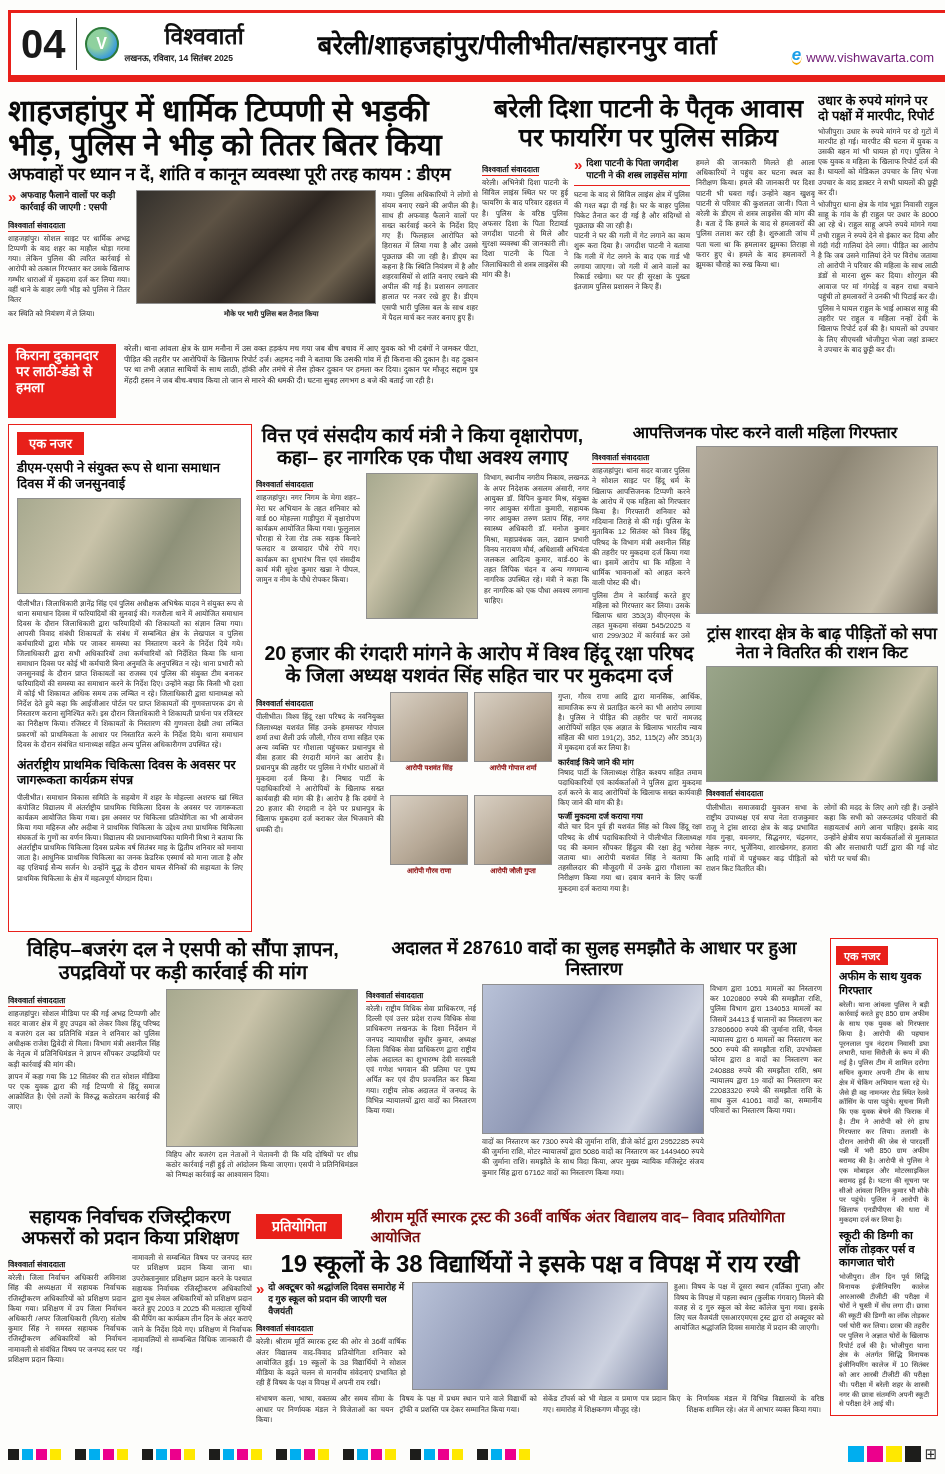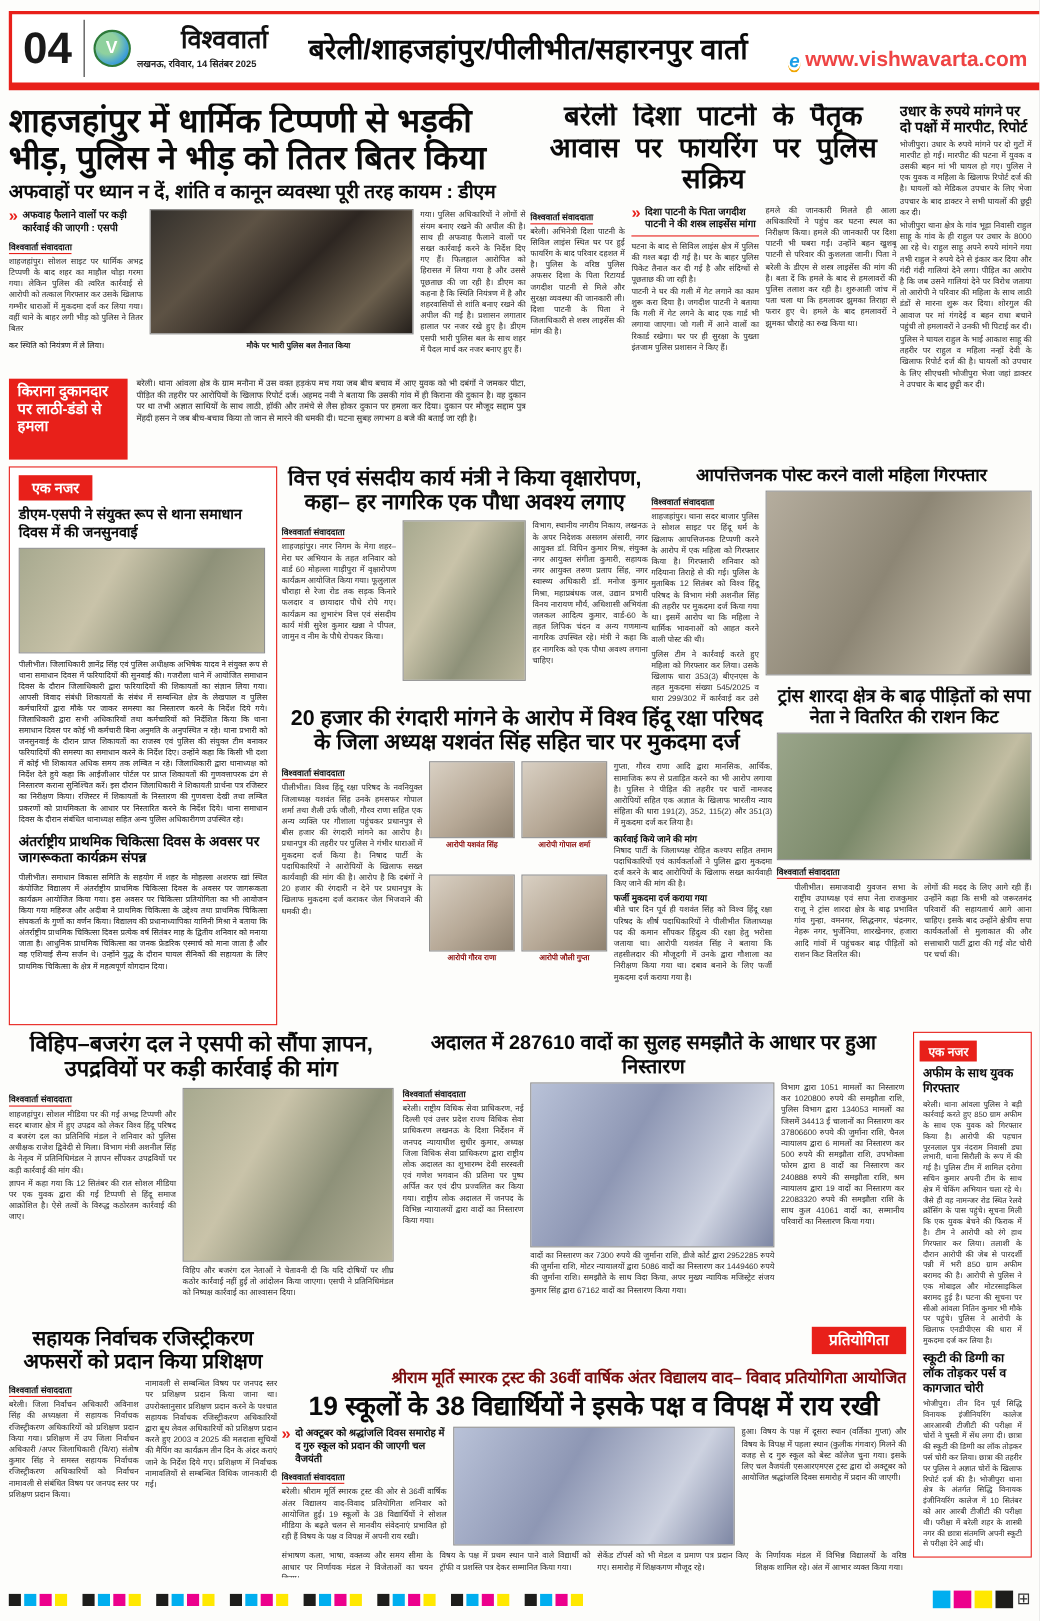--- a/index.html
+++ b/index.html
@@ -15,21 +15,21 @@
          background:radial-gradient(circle at 35% 35%, #8fd19e 0 35%, #3f9fd8 70%, #2c6fb0 100%);
          border:2px solid #2d7a3a;color:#fff;font-weight:bold;font-size:16px;
          display:flex;align-items:center;justify-content:center;margin-right:6px;}
   .brandcol{display:flex;flex-direction:column;justify-content:center;}
   .brand{font-size:23px;font-weight:bold;color:#111;line-height:1;margin-left:40px;}
   .dateline{font-size:8.5px;font-weight:bold;color:#222;margin-top:4px;}
   .section-title{flex:1;text-align:center;font-size:26px;font-weight:bold;color:#0a0a0a;}
   .webwrap{display:flex;align-items:flex-end;gap:4px;padding-right:6px;margin-top:22px;}
   .eicon{color:#1b9fe8;font-weight:bold;font-style:italic;font-size:17px;line-height:1;
          border-bottom:2px solid #f0a500;border-radius:50%;padding:0 1px;}
-  .website{font-size:19px;font-weight:bold;color:#ef4444;}
+  .website{font-size:13px;font-weight:normal;color:#701a75;}
   
   .blk{position:absolute;overflow:hidden;}
   .hl{font-weight:bold;color:#0b0b0b;line-height:1.14;text-align:center;}
   .body-txt{font-size:7.3px;line-height:1.4;text-align:justify;color:#2a2a2a;}
   .byline{font-weight:bold;font-size:7.8px;color:#111;border-bottom:1.4px solid #e8201a;
           display:inline-block;padding-bottom:1px;margin-bottom:2px;}
   .photo{border:1px solid #8f8f8f;box-sizing:border-box;}
   .ph-crowd{background:linear-gradient(135deg,#33302c 0%,#5d5244 30%,#2d2621 55%,#6b5f4d 80%,#241f1b 100%);}
   .ph-group{background:linear-gradient(120deg,#a7a98f 0%,#c9c3a9 35%,#8e9179 65%,#b9b59b 100%);}
   .ph-mug{background:linear-gradient(140deg,#d9d0c3 0%,#b7a997 55%,#8f8270 100%);}
@@ -47,21 +47,21 @@
   .naz-tab{background:#e8201a;color:#fff;font-weight:bold;font-size:13px;
            padding:2px 12px 3px;display:inline-block;margin:7px 0 3px 8px;}
   .naz-h{font-weight:bold;font-size:13px;line-height:1.25;color:#0b0b0b;padding:2px 8px;}
   .naz-h-sm{font-weight:bold;font-size:11px;line-height:1.25;color:#0b0b0b;}
   .naz-body{padding:2px 8px 4px;}
   
   .kirana{display:flex;gap:8px;align-items:stretch;}
   .kirana-label{background:#e8201a;color:#fff;font-weight:bold;font-size:13.5px;
                 line-height:1.2;padding:4px 8px;width:108px;box-sizing:border-box;}
   
-  .strap-row{display:flex;align-items:flex-end;gap:10px;flex-direction:column;}
+  .strap-row{display:flex;align-items:center;gap:28px;}
   .strap-label{background:#e8201a;color:#fff;font-weight:bold;font-size:14px;padding:2px 16px 4px;}
   .strap-text{font-weight:bold;font-size:14.5px;color:#7a0c0c;}
   .mug-grid{display:grid;grid-template-columns:1fr 1fr;gap:4px 6px;}
   .mug-cap{font-size:6.8px;font-weight:bold;color:#8a0b0b;text-align:center;margin-top:1px;}
   
   .cbar{position:absolute;left:8px;top:1446px;width:929px;display:flex;align-items:center;gap:14px;}
   .cgrp{display:flex;gap:3px;}
   .sq{width:11px;height:11px;}
   .sq.big{width:16px;height:16px;}
   .k{background:#1d1d1b;} .c{background:#00aeef;} .m{background:#ec008c;} .y{background:#ffe800;}
@@ -107,21 +107,21 @@
       <span class="cap">मौके पर भारी पुलिस बल तैनात किया</span>
     </div>
   </div>
 
   <div class="blk kirana" style="left:8px;top:344px;width:470px;height:74px;">
     <div class="kirana-label">किराना दुकानदार पर लाठी-डंडो से हमला</div>
     <div class="body-txt" style="flex:1;font-size:7.6px;">बरेली। थाना आंवला क्षेत्र के ग्राम मनौना में उस वक्त हड़कंप मच गया जब बीच बचाव में आए युवक को भी दबंगों ने जमकर पीटा, पीड़ित की तहरीर पर आरोपियों के खिलाफ रिपोर्ट दर्ज। अहमद नवी ने बताया कि उसकी गांव में ही किराना की दुकान है। वह दुकान पर था तभी अज्ञात साथियों के साथ लाठी, हॉकी और तमंचे से लैस होकर दुकान पर हमला कर दिया। दुकान पर मौजूद सद्दाम पुत्र मेंहदी हसन ने जब बीच-बचाव किया तो जान से मारने की धमकी दी। घटना सुबह लगभग 8 बजे की बताई जा रही है।</div>
   </div>
 
   <div class="blk" style="left:482px;top:94px;width:333px;height:326px;">
-    <div class="hl" style="font-size:25px;font-family:Liberation Mono, monospace;">बरेली  दिशा पाटनी के पैतृक आवास पर फायरिंग पर पुलिस सक्रिय</div>
+    <div class="hl" style="font-size:25px;">बरेली  दिशा पाटनी के पैतृक आवास पर फायरिंग पर पुलिस सक्रिय</div>
     <div class="row" style="margin-top:7px;">
       <div style="width:86px;">
         <div class="byline">विश्ववार्ता संवाददाता</div>
         <div class="body-txt">बरेली। अभिनेत्री दिशा पाटनी के सिविल लाइंस स्थित घर पर हुई फायरिंग के बाद परिवार दहशत में है। पुलिस के वरिष्ठ पुलिस अफसर दिशा के पिता रिटायर्ड जगदीश पाटनी से मिले और सुरक्षा व्यवस्था की जानकारी ली। दिशा पाटनी के पिता ने जिलाधिकारी से शस्त्र लाइसेंस की मांग की है।</div>
       </div>
       <div style="width:116px;">
         <div class="bullet redline">
             <span class="bq">»</span>
           <span style="font-size:9px;">दिशा पाटनी के पिता जगदीश पाटनी ने की शस्त्र लाइसेंस मांगा</span>
           </div>
@@ -205,21 +205,21 @@
         <div class="body-txt">बीते चार दिन पूर्व ही यशवंत सिंह को विश्व हिंदू रक्षा परिषद के शीर्ष पदाधिकारियों ने पीलीभीत जिलाध्यक्ष पद की कमान सौंपकर हिंदुत्व की रक्षा हेतु भरोसा जताया था। आरोपी यशवंत सिंह ने बताया कि तहसीलदार की मौजूदगी में उनके द्वारा गौशाला का निरीक्षण किया गया था। दबाव बनाने के लिए फर्जी मुकदमा दर्ज कराया गया है।</div>
       </div>
     </div>
   </div>
 
   <div class="blk" style="left:706px;top:624px;width:232px;height:290px;">
     <div class="hl" style="font-size:16.5px;">ट्रांस शारदा क्षेत्र के बाढ़ पीड़ितों को सपा नेता ने वितरित की राशन किट</div>
     <div class="photo ph-flood" style="width:232px;height:116px;margin-top:4px;"></div>
     <div class="byline" style="margin-top:4px;">विश्ववार्ता संवाददाता</div>
     <div class="row" style="margin-top:1px;">
-      <div class="body-txt" style="width:112px;margin-left:16px;">पीलीभीत। समाजवादी युवजन सभा के राष्ट्रीय उपाध्यक्ष एवं सपा नेता राजकुमार राजू ने ट्रांस शारदा क्षेत्र के बाढ़ प्रभावित गांव गुन्हा, वमनगर, सिद्धनगर, चंद्रनगर, नेहरू नगर, भुर्जेनिया, शारखेनगर, हजारा आदि गांवों में पहुंचकर बाढ़ पीड़ितों को राशन किट वितरित की।</div>
+      <div class="body-txt" style="width:112px;">पीलीभीत। समाजवादी युवजन सभा के राष्ट्रीय उपाध्यक्ष एवं सपा नेता राजकुमार राजू ने ट्रांस शारदा क्षेत्र के बाढ़ प्रभावित गांव गुन्हा, वमनगर, सिद्धनगर, चंद्रनगर, नेहरू नगर, भुर्जेनिया, शारखेनगर, हजारा आदि गांवों में पहुंचकर बाढ़ पीड़ितों को राशन किट वितरित की।</div>
       <div class="body-txt" style="flex:1;">लोगों की मदद के लिए आगे रही हैं। उन्होंने कहा कि सभी को जरूरतमंद परिवारों की सहायतार्थ आगे आना चाहिए। इसके बाद उन्होंने क्षेत्रीय सपा कार्यकर्ताओं से मुलाकात की और सत्ताधारी पार्टी द्वारा की गई वोट चोरी पर चर्चा की।</div>
     </div>
   </div>
 
   <div class="blk" style="left:8px;top:938px;width:350px;height:262px;">
     <div class="hl" style="font-size:20px;">विहिप–बजरंग दल ने एसपी को सौंपा ज्ञापन, उपद्रवियों पर कड़ी कार्रवाई की मांग</div>
     <div class="row" style="margin-top:5px;">
       <div style="width:152px;">
         <div class="byline">विश्ववार्ता संवाददाता</div>
         <div class="body-txt">शाहजहांपुर। सोशल मीडिया पर की गई अभद्र टिप्पणी और सदर बाजार क्षेत्र में हुए उपद्रव को लेकर विश्व हिंदू परिषद व बजरंग दल का प्रतिनिधि मंडल ने शनिवार को पुलिस अधीक्षक राजेश द्विवेदी से मिला। विभाग मंत्री अशनील सिंह के नेतृत्व में प्रतिनिधिमंडल ने ज्ञापन सौंपकर उपद्रवियों पर कड़ी कार्रवाई की मांग की।</div>

